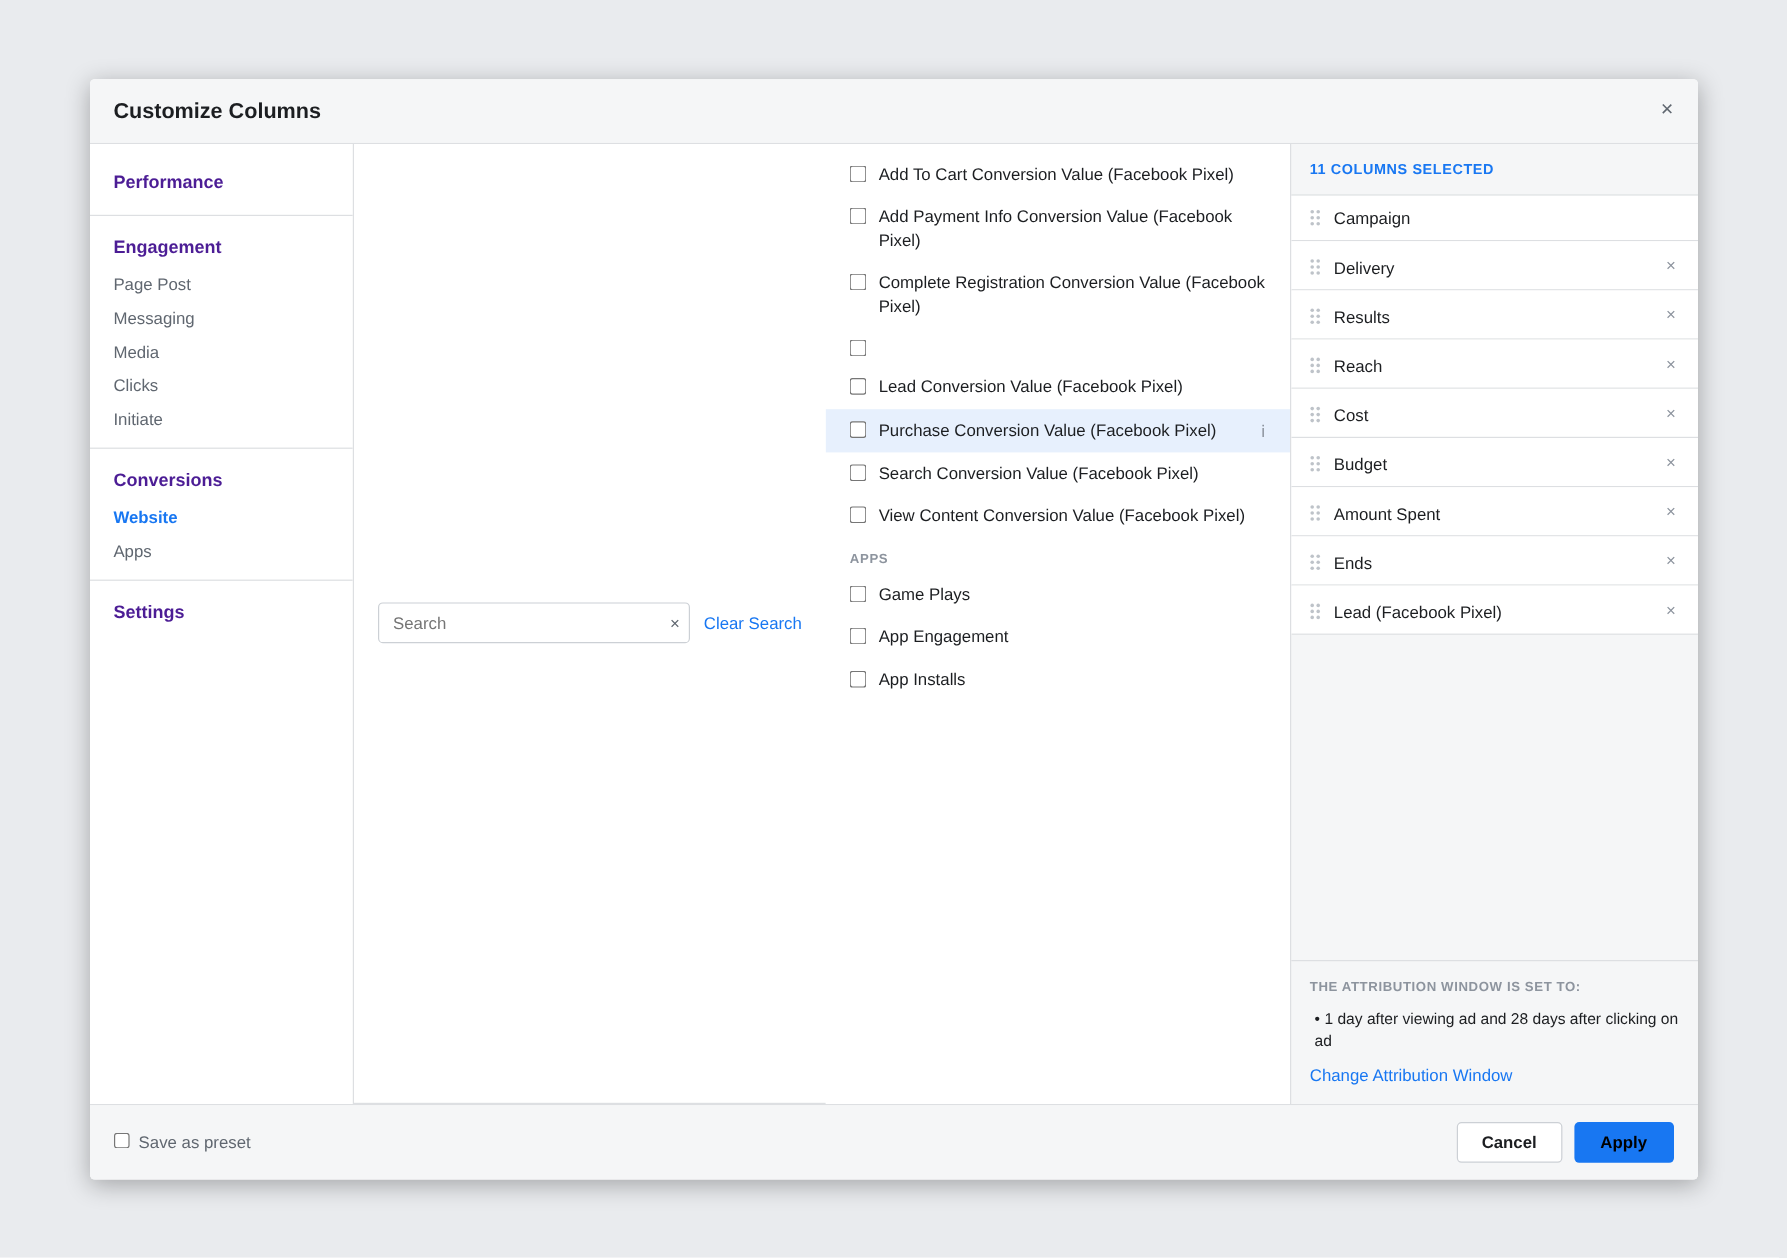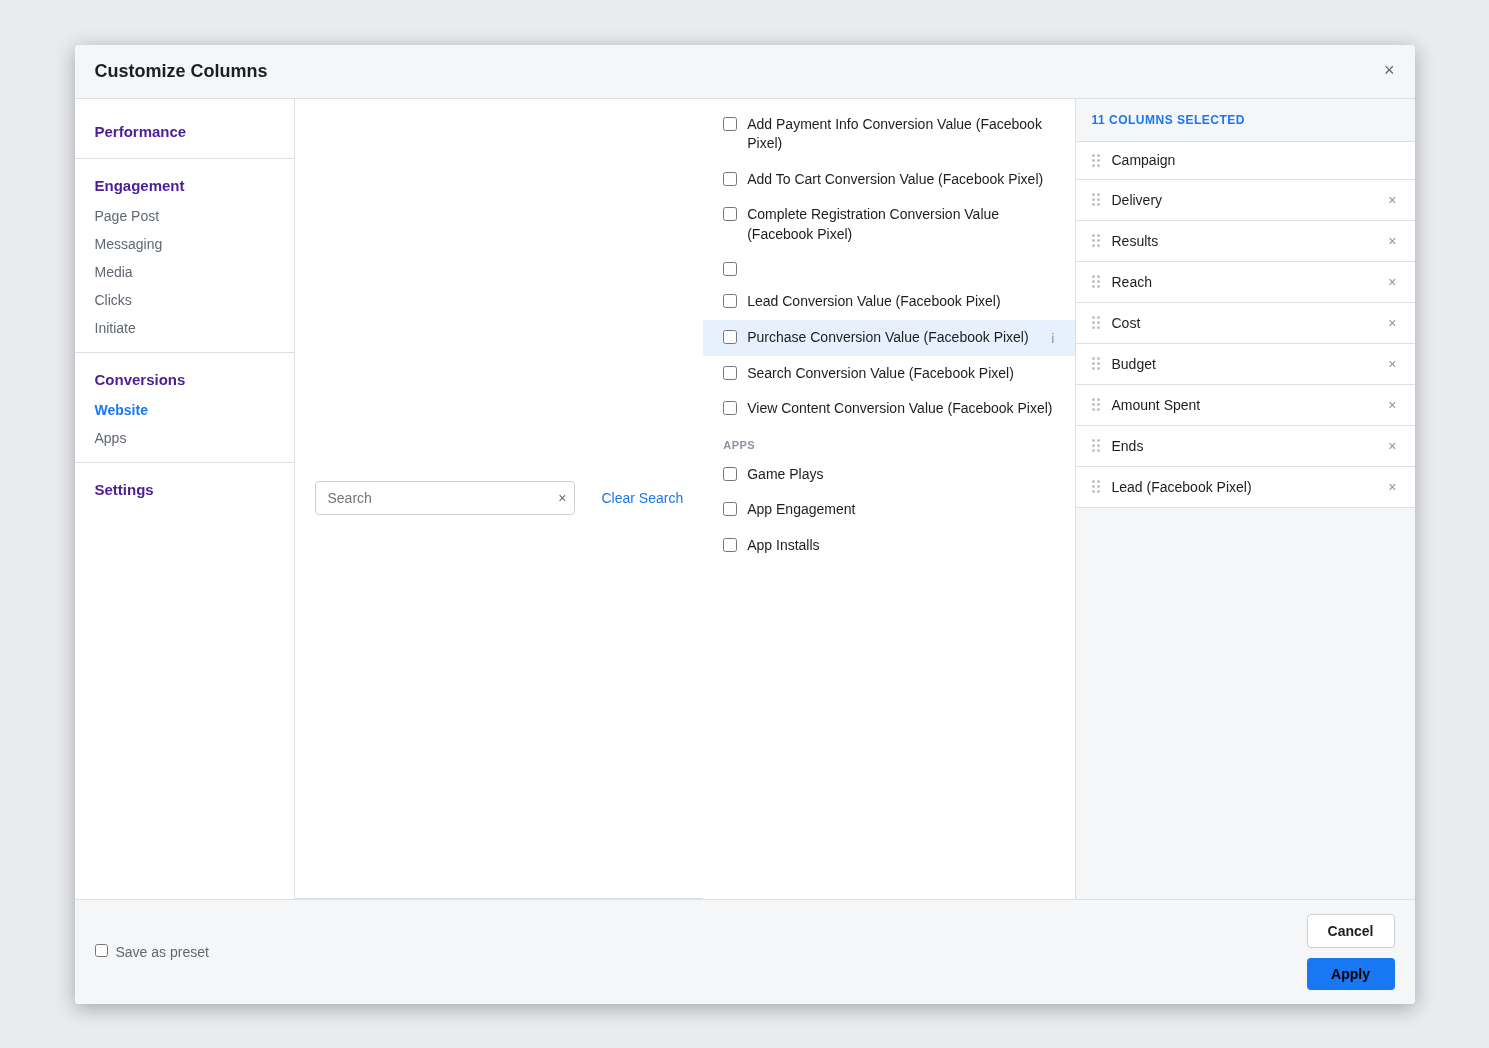--- a/index.html
+++ b/index.html
@@ -111,21 +111,20 @@
       color: #606770;
       font-size: 14px;
     }
     .clear-search-btn {
       color: #1877f2;
       cursor: pointer;
       font-size: 14px;
       background: none;
       border: none;
       padding: 0;
-      margin-left: 15px;
     }
     .items-list {
       flex: 1;
       overflow-y: auto;
       padding: 8px 0;
     }
     .section-label {
       padding: 12px 20px 6px;
       font-size: 11px;
       font-weight: 700;
@@ -180,21 +179,21 @@
       letter-spacing: 0.5px;
       text-transform: uppercase;
       border-bottom: 1px solid #dddfe2;
     }
     .selected-list {
       flex: 1;
       overflow-y: auto;
     }
     .selected-item {
       display: flex;
-      align-items: center;
+      align-items: flex-end;
       padding: 10px 14px;
       border-bottom: 1px solid #dddfe2;
       background: #fff;
       gap: 10px;
     }
     .drag-dots {
       display: grid;
       grid-template-columns: 3px 3px;
       gap: 2px;
       padding: 2px;
@@ -257,21 +256,20 @@
       display: flex;
       align-items: flex-start;
       gap: 8px;
       font-size: 14px;
       color: #606770;
       cursor: pointer;
     }
     .footer-buttons {
       display: flex;
       gap: 10px;
-      flex-direction: column;
     }
     .btn-cancel {
       padding: 8px 20px;
       border: 1px solid #ccd0d5;
       border-radius: 4px;
       background: #fff;
       font-size: 14px;
       cursor: pointer;
       color: #1c1e21;
       font-weight: 600;
@@ -334,25 +332,25 @@
           <input type="text" class="search-input" placeholder="Search" style="">
           <span class="search-clear-btn">×</span>
         </div>
         <button class="clear-search-btn">Clear Search</button>
       </div>
 
       <div class="items-list">
 
         <div class="list-item">
           <input type="checkbox" style="">
+          <span class="list-item-text">Add To Cart Conversion Value (Facebook Pixel)</span>
+        </div>
+        <div class="list-item">
+          <input type="checkbox" style="">
           <span class="list-item-text">Add Payment Info Conversion Value (Facebook Pixel)</span>
-        </div>
-        <div class="list-item">
-          <input type="checkbox" style="">
-          <span class="list-item-text">Add To Cart Conversion Value (Facebook Pixel)</span>
         </div>
         <div class="list-item">
           <input type="checkbox" style="">
           <span class="list-item-text">Complete Registration Conversion Value (Facebook Pixel)</span>
         </div>
         <div class="list-item">
           <input type="checkbox" style="">
         </div>
         <div class="list-item">
           <input type="checkbox" style="">
@@ -499,20 +497,27 @@
             <div class="drag-dot"></div>
               <div class="drag-dot"></div>
             <div class="drag-dot"></div>
               <div class="drag-dot"></div>
           </div>
           <span class="selected-item-name">Lead (Facebook Pixel)</span>
           <button class="remove-btn">×</button>
         </div>
       </div>
 
+      <div class="attribution-section">
+        <div class="attribution-title">THE ATTRIBUTION WINDOW IS SET TO:</div>
+        <div class="attribution-bullet">
+          <span>• </span><span>1 day after viewing ad and 28 days after clicking on ad</span>
+        </div>
+        <a class="attribution-link">Change Attribution Window</a>
+      </div>
     </div>
 
   </div>
 
   <div class="modal-footer">
     <label class="save-preset-label">
       <input type="checkbox" style="">
       <span>Save as preset</span>
     </label>
     <div class="footer-buttons">

